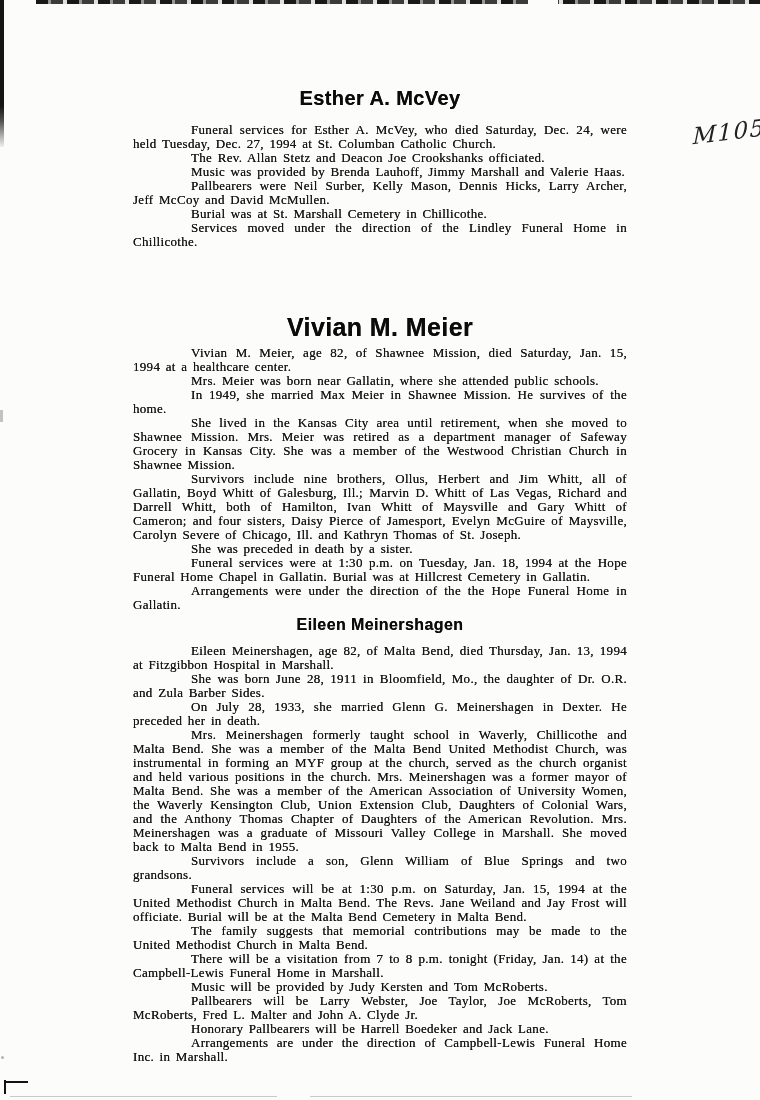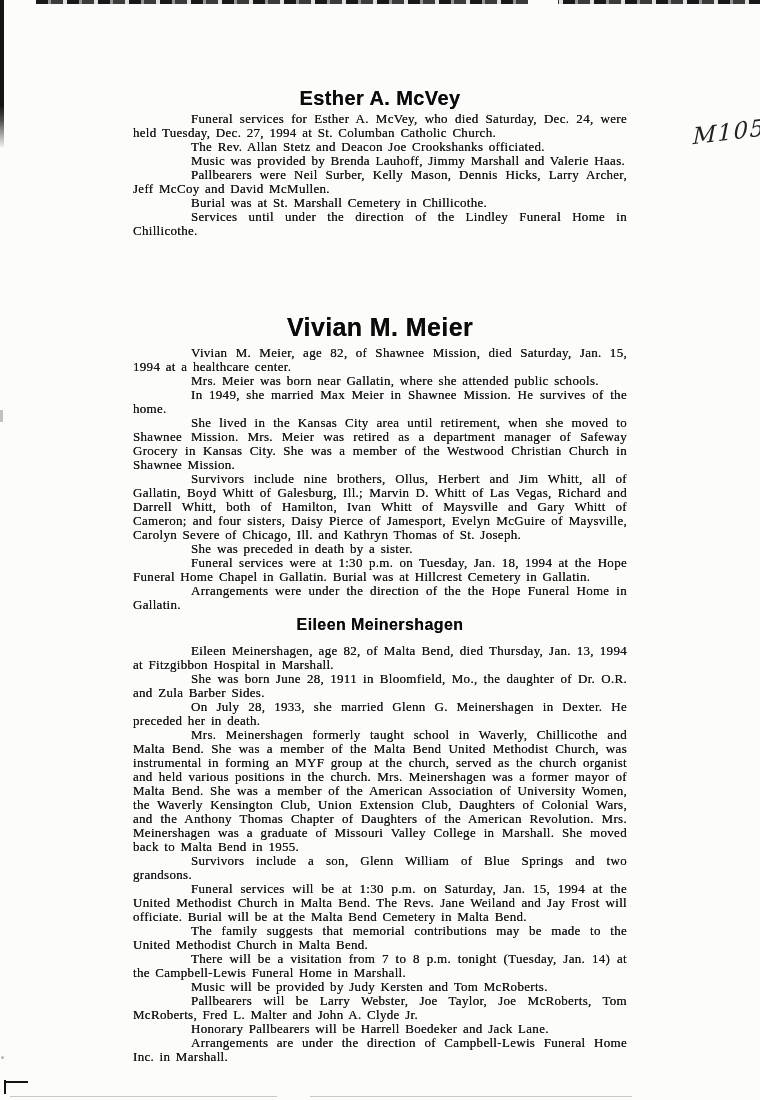--- a/index.html
+++ b/index.html
@@ -16,21 +16,21 @@
   .obit-section { position: absolute; left: 133px; width: 494px; }
   .obit-title {
     font-family: "Liberation Sans", sans-serif;
     font-weight: bold;
     text-align: center;
     color: #0b0b0b;
     letter-spacing: 0.4px;
     text-shadow: 0 0 0.5px rgba(0,0,0,0.8);
   }
   #obit-1 { top: 87px; }
-  #obit-1 .obit-title { font-size: 20px; line-height: 22px; margin-bottom: 3px; }
+  #obit-1 .obit-title { font-size: 20px; line-height: 22px; margin-bottom: 14px; }
   #obit-2 { top: 277px; }
   #obit-2 .obit-title { font-size: 25px; line-height: 28px; margin-bottom: 5px; margin-top: 36px; }
   #obit-3 { top: 611px; }
   #obit-3 .obit-title { font-size: 16px; line-height: 27px; margin-bottom: 6px; }
 
   .obit-body p {
     font-size: 13px;
     line-height: 14px;
     text-align: justify;
     text-indent: 58px;
@@ -91,21 +91,21 @@
 <div class="handwritten">M105</div>
 
 <section class="obit-section" id="obit-1">
   <h2 class="obit-title">Esther A. McVey</h2>
   <div class="obit-body">
     <p>Funeral services for Esther A. McVey, who died Saturday, Dec. 24, were held Tuesday, Dec. 27, 1994 at St. Columban Catholic Church.</p>
     <p>The Rev. Allan Stetz and Deacon Joe Crookshanks officiated.</p>
     <p>Music was provided by Brenda Lauhoff, Jimmy Marshall and Valerie Haas.</p>
     <p>Pallbearers were Neil Surber, Kelly Mason, Dennis Hicks, Larry Archer, Jeff McCoy and David McMullen.</p>
     <p>Burial was at St. Marshall Cemetery in Chillicothe.</p>
-    <p>Services until under the direction of the Lindley Funeral Home in Chillicothe.</p>
+    <p>Services moved under the direction of the Lindley Funeral Home in Chillicothe.</p>
   </div>
 </section>
 
 <section class="obit-section" id="obit-2">
   <h2 class="obit-title">Vivian M. Meier</h2>
   <div class="obit-body">
     <p>Vivian M. Meier, age 82, of Shawnee Mission, died Saturday, Jan. 15, 1994 at a healthcare center.</p>
     <p>Mrs. Meier was born near Gallatin, where she attended public schools.</p>
     <p>In 1949, she married Max Meier in Shawnee Mission. He survives of the home.</p>
     <p>She lived in the Kansas City area until retirement, when she moved to Shawnee Mission. Mrs. Meier was retired as a department manager of Safeway Grocery in Kansas City. She was a member of the Westwood Christian Church in Shawnee Mission.</p>
@@ -119,19 +119,19 @@
 <section class="obit-section" id="obit-3">
   <h2 class="obit-title">Eileen Meinershagen</h2>
   <div class="obit-body">
     <p>Eileen Meinershagen, age 82, of Malta Bend, died Thursday, Jan. 13, 1994 at Fitzgibbon Hospital in Marshall.</p>
     <p>She was born June 28, 1911 in Bloomfield, Mo., the daughter of Dr. O.R. and Zula Barber Sides.</p>
     <p>On July 28, 1933, she married Glenn G. Meinershagen in Dexter. He preceded her in death.</p>
     <p>Mrs. Meinershagen formerly taught school in Waverly, Chillicothe and Malta Bend. She was a member of the Malta Bend United Methodist Church, was instrumental in forming an MYF group at the church, served as the church organist and held various positions in the church. Mrs. Meinershagen was a former mayor of Malta Bend. She was a member of the American Association of University Women, the Waverly Kensington Club, Union Extension Club, Daughters of Colonial Wars, and the Anthony Thomas Chapter of Daughters of the American Revolution. Mrs. Meinershagen was a graduate of Missouri Valley College in Marshall. She moved back to Malta Bend in 1955.</p>
     <p>Survivors include a son, Glenn William of Blue Springs and two grandsons.</p>
     <p>Funeral services will be at 1:30 p.m. on Saturday, Jan. 15, 1994 at the United Methodist Church in Malta Bend. The Revs. Jane Weiland and Jay Frost will officiate. Burial will be at the Malta Bend Cemetery in Malta Bend.</p>
     <p>The family suggests that memorial contributions may be made to the United Methodist Church in Malta Bend.</p>
-    <p>There will be a visitation from 7 to 8 p.m. tonight (Tuesday, Jan. 14) at the Campbell-Lewis Funeral Home in Marshall.</p>
+    <p>There will be a visitation from 7 to 8 p.m. tonight (Friday, Jan. 14) at the Campbell-Lewis Funeral Home in Marshall.</p>
     <p>Music will be provided by Judy Kersten and Tom McRoberts.</p>
     <p>Pallbearers will be Larry Webster, Joe Taylor, Joe McRoberts, Tom McRoberts, Fred L. Malter and John A. Clyde Jr.</p>
     <p>Honorary Pallbearers will be Harrell Boedeker and Jack Lane.</p>
     <p>Arrangements are under the direction of Campbell-Lewis Funeral Home Inc. in Marshall.</p>
   </div>
 </section>
 
 </body></html>

